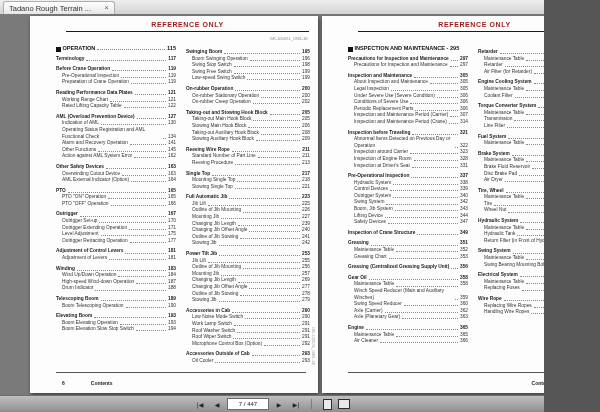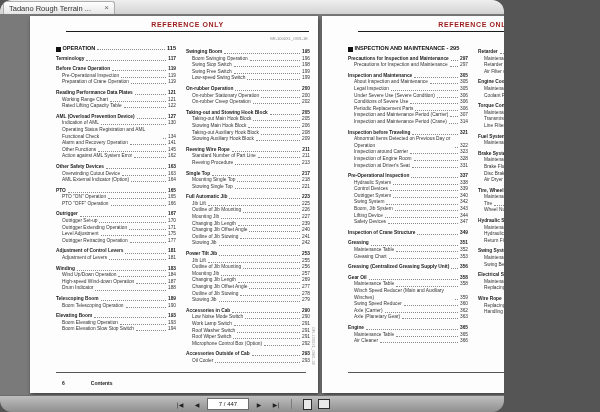--- a/index.html
+++ b/index.html
@@ -1,17 +1,17 @@
 <!DOCTYPE html>
 <html><head>
 <meta charset="utf-8">
 <style>
   html,body{margin:0;padding:0;background:#555;}
-  .window{position:relative;width:504px;height:412px;overflow:hidden;
-          font-family:"Liberation Sans",sans-serif;background:#7a7a7a;border-radius:12px;}
+  .window{position:relative;width:544px;height:412px;overflow:hidden;
+          font-family:"Liberation Sans",sans-serif;background:#7a7a7a;}
 
   
   .tabbar{position:absolute;top:0;left:0;right:0;height:14px;
           background:linear-gradient(#efefef,#d3d3d3);border-bottom:1px solid #a8a8a8;
           display:flex;align-items:flex-end;}
   .tab{height:13px;width:112px;margin-left:3px;display:flex;align-items:center;gap:4px;
        background:linear-gradient(#ffffff,#e7e7e7);border:1px solid #adadad;border-bottom:none;
        border-radius:3px 3px 0 0;padding:0 5px;box-sizing:border-box;}
   .tab-title{flex:1;font-size:7.5px;color:#333;white-space:nowrap;overflow:hidden;}
   .tab-close{font-size:8px;color:#666;line-height:8px;}

